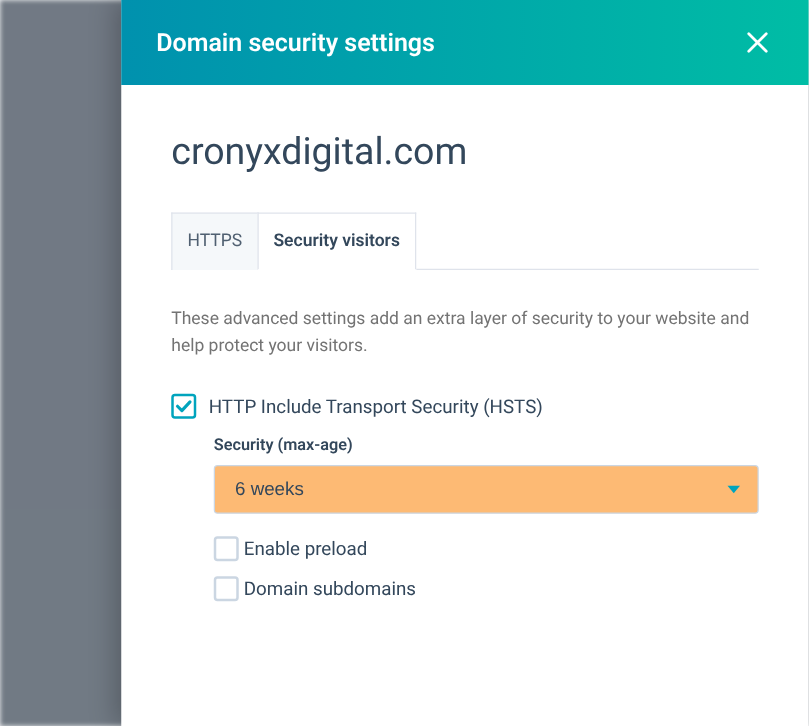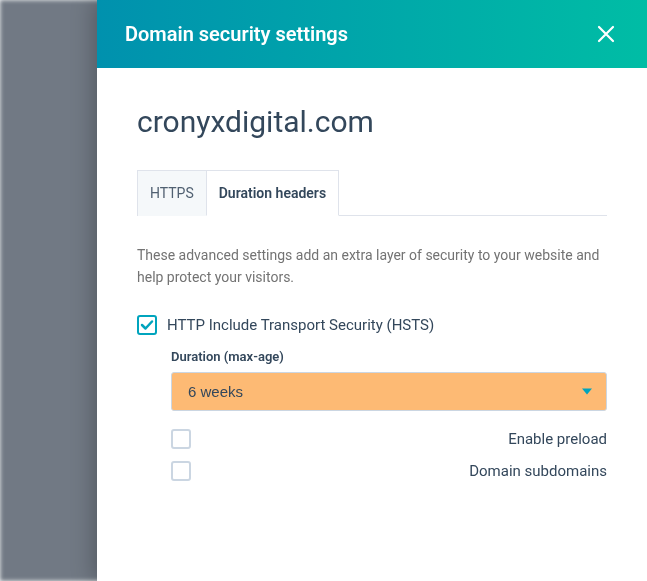--- a/index.html
+++ b/index.html
@@ -154,23 +154,22 @@
     .select-caret {
       position: absolute;
       right: 14px;
       top: 50%;
       transform: translateY(-50%);
       pointer-events: none;
     }
     .sub-check-row {
       display: flex;
       align-items: center;
-      gap: 24px;
+      gap: 4px;
       margin-bottom: 12px;
-      justify-content: space-between;
     }
   </style>
 </head>
 <body>
 
 <div class="backdrop"></div>
 
 <div class="panel">
   <div class="panel-header">
     <h2 class="panel-title">Domain security settings</h2>
@@ -184,39 +183,39 @@
   </div>
 
   <div class="panel-body">
     <h1 class="domain-name">cronyxdigital.com</h1>
 
     <div class="tabs">
       <div class="tab inactive">
         <span>HTTPS</span>
       </div>
       <div class="tab active">
-        <span>Duration headers</span>
+        <span>Security visitors</span>
       </div>
     </div>
 
     <p class="description">These advanced settings add an extra layer of security to your website and help protect your visitors.</p>
 
     <div class="check-row">
       <div class="checkbox checked">
         <span>
           <svg width="14" height="14" viewBox="0 0 14 14">
               <path d="M2 7 L5.5 10.5 L12 3.5" stroke="#00a4bd" stroke-width="2.5" fill="none" stroke-linecap="round" stroke-linejoin="round"></path>
             </svg>
         </span>
       </div>
       <span class="check-label">HTTP Include Transport Security (HSTS)</span>
     </div>
 
     <div class="sub-group">
-      <label class="field-label">Duration (max-age)</label>
+      <label class="field-label">Security (max-age)</label>
       <div class="select-wrap">
         <button class="select">
           <span>6 weeks</span>
         </button>
         <span class="select-caret">
           <svg width="12" height="10" viewBox="0 0 12 10">
               <path d="M1 2 L6 8 L11 2" fill="#00a4bd"></path>
             </svg>
         </span>
       </div>

